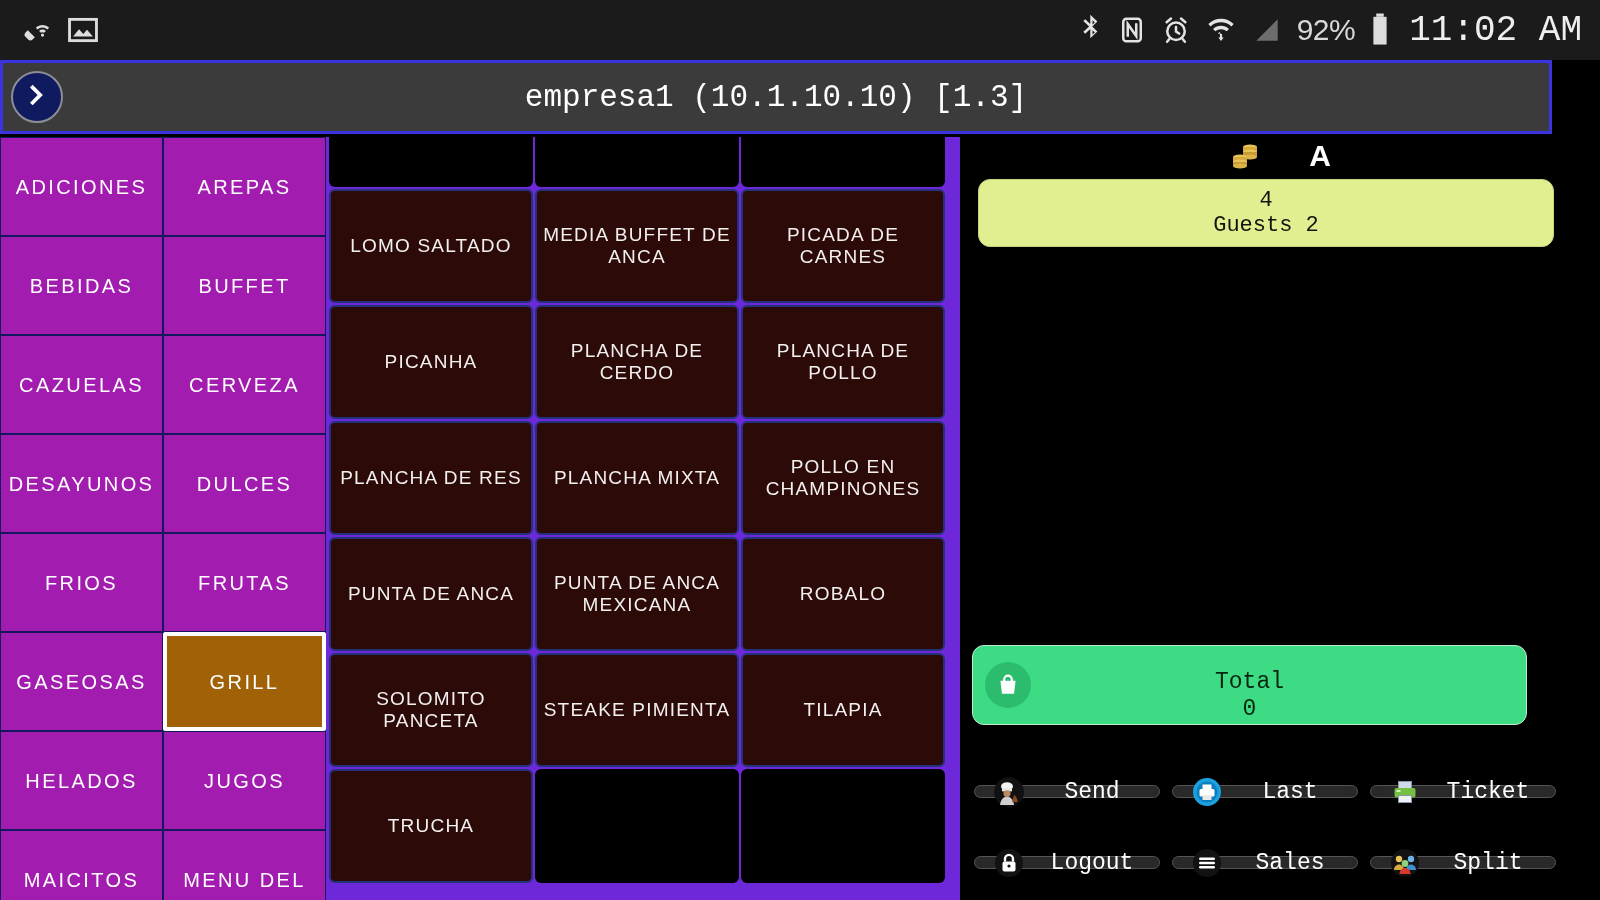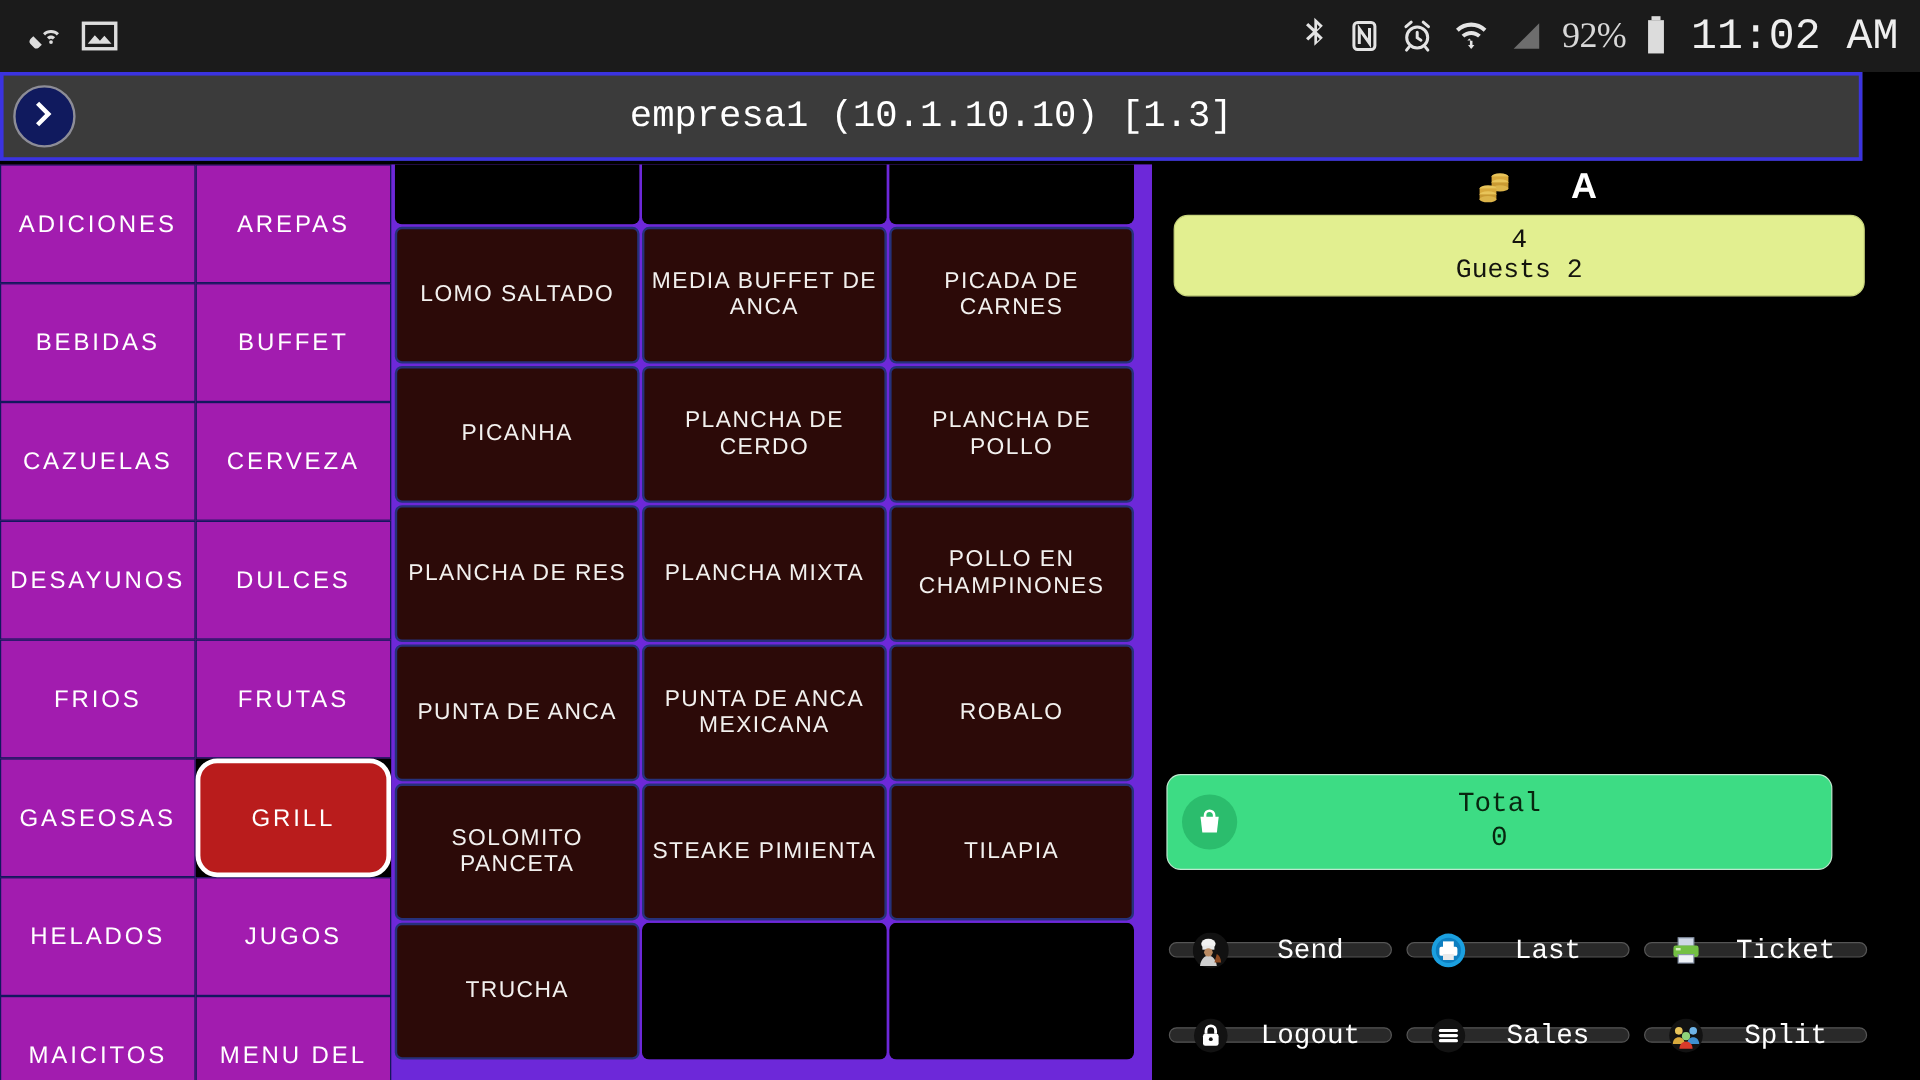--- a/index.html
+++ b/index.html
@@ -16,21 +16,21 @@
   .statusbar {
     position: absolute; left:0; top:0; width:1600px; height:60px;
     background:#1b1b1b;
     display:flex; align-items:center;
     padding: 0 18px;
   }
   .sb-left { display:flex; align-items:center; gap:14px; }
   .sb-right { display:flex; align-items:center; gap:14px; margin-left:auto; }
   .sb-icon { display:flex; align-items:center; justify-content:center; }
   .sb-batt-pct {
-    color:#d8d8d8; font-size:30px; font-family:Liberation Serif, serif;
+    color:#d8d8d8; font-size:30px; font-family:Liberation Sans, sans-serif;
     letter-spacing:-0.5px;
   }
   .sb-clock {
     color:#eee; font-size:36px; font-family:Liberation Mono, monospace;
     letter-spacing:0px; margin-left:4px;
   }
 
   
   .titlebar {
     position:absolute; left:0; top:60px; width:1552px; height:74px;
@@ -78,23 +78,23 @@
     color:#ffffff;
     font-size:20px;
     letter-spacing:2.4px;
     font-family:"Liberation Sans", sans-serif;
     position:relative;
     padding: 0 4px;
     line-height:1.1;
   }
   .cat-btn.selected {
     border:4px solid #ffffff;
-    border-radius:18px;
+    border-radius:2px;
     z-index:3;
-    background:#b91c1c;
+    background:#a16207;
     text-align:center;
   }
 
   
   .prod-panel {
     position:absolute; left:326px; top:0; width:634px; height:763px;
     overflow:hidden; background:#6d28d9;
   }
   .prod-grid {
     display:grid;
@@ -145,21 +145,21 @@
     font-family:"Liberation Mono","DejaVu Sans Mono",monospace;
     font-size:22px; line-height:1.15;
   }
   .order-lines { height:400px; }
 
   .total-bar {
     position:absolute; left:12px; top:508px; width:555px; height:80px;
     background:#3ddc84;
     border:1px solid #bfe8cf;
     border-radius:12px;
-    display:flex; align-items:center; justify-content:center;
+    display:flex; align-items:flex-end; justify-content:center;
   }
   .total-text {
     text-align:center; color:#08260f;
     font-family:"Liberation Mono","DejaVu Sans Mono",monospace;
     font-size:23px; line-height:1.2;
   }
   .bag-icon {
     position:absolute; left:12px; top:50%; transform:translateY(-50%);
     width:46px; height:46px; border-radius:50%;
     background:#2bbd6d;

